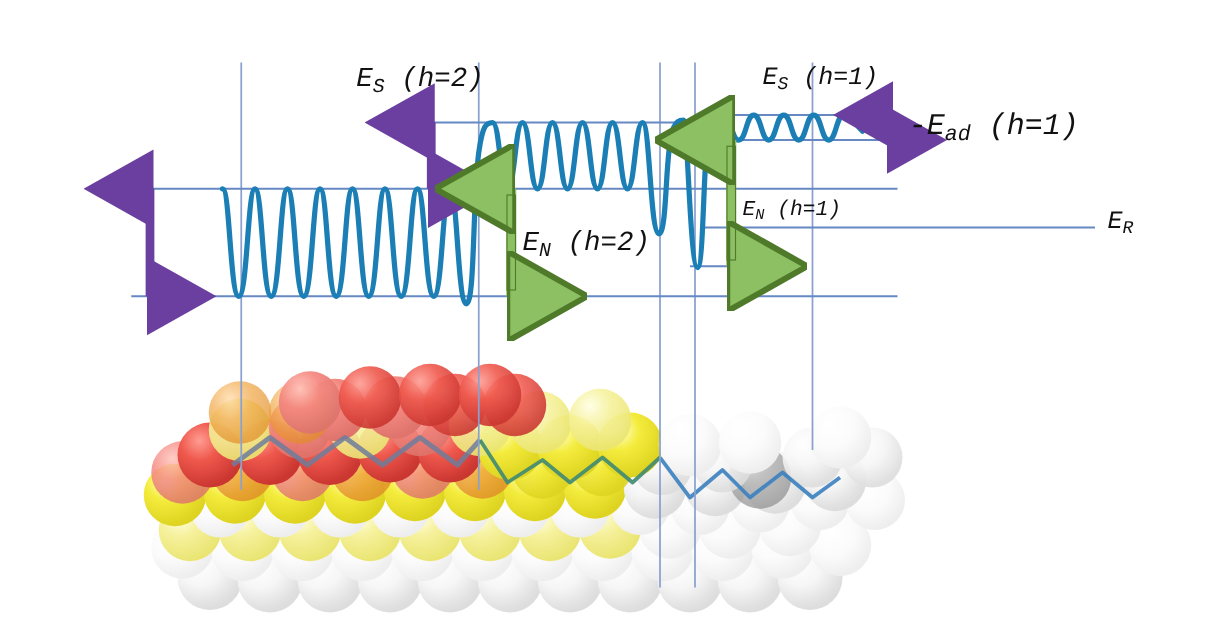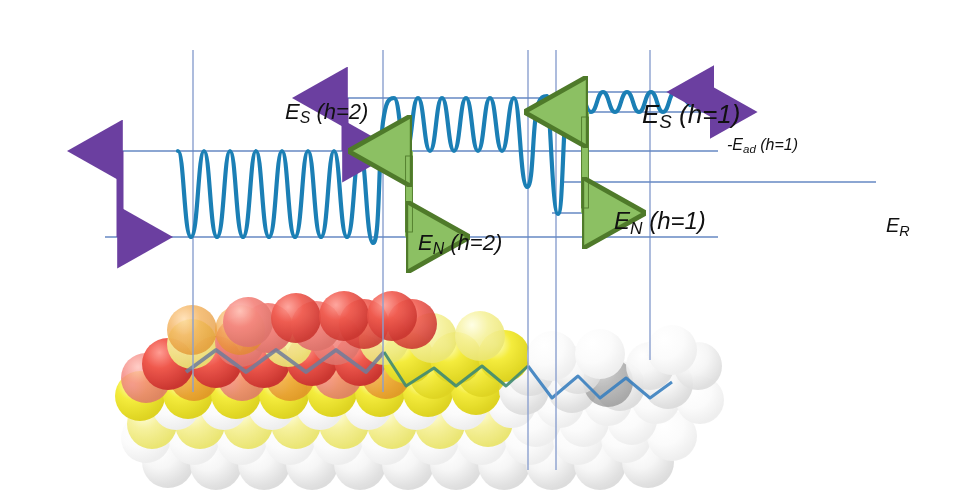--- a/index.html
+++ b/index.html
@@ -1,21 +1,21 @@
 <!DOCTYPE html>
 <html><head>
 <meta charset="utf-8">
 <style>
   html,body{margin:0;padding:0;background:#ffffff;}
   body{width:972px;height:498px;position:relative;overflow:hidden;
        font-family:"Liberation Serif", serif;}
   #stage{position:absolute;left:0;top:0;width:972px;height:498px;}
   svg{display:block;}
   .lbl{position:absolute;font-style:italic;color:#111111;white-space:nowrap;
-       font-family:Liberation Sans, sans-serif;margin-top:48px;}
+       font-family:Liberation Mono, monospace;}
   .lbl .sub{font-size:0.72em;vertical-align:-0.28em;font-style:italic;}
   .lbl .v{font-style:italic;}
 </style>
 </head>
 <body>
 
 <div id="stage">
 
 <svg width="972" height="498" viewBox="0 0 972 498">
   <defs>
@@ -279,36 +279,36 @@
     <rect x="581.6" y="117" width="6.8" height="91" fill="none" stroke="#4f7a2a" stroke-width="0.9"></rect>
   </g>
 </svg>
 
 
 <div class="lbl" style="left:285px; top:51px; font-size:22px;">
   <span class="v">E</span><span class="sub">S</span>
   <span class="v">(h=2)</span>
 </div>
 
-<div class="lbl" style="left:642px; top:51px; font-size:26px;">
+<div class="lbl" style="left:610px; top:51px; font-size:20px;">
   <span class="v">E</span><span class="sub">S</span>
   <span class="v">(h=1)</span>
 </div>
 
 <div class="lbl" style="left:418px; top:182px; font-size:22px;text-align:center;">
   <span class="v">E</span><span class="sub">N</span>
   <span class="v">(h=2)</span>
 </div>
 
-<div class="lbl" style="left:614px; top:159px; font-size:24px;">
+<div class="lbl" style="left:594px; top:159px; font-size:17px;">
   <span class="v">E</span><span class="sub">N</span>
   <span class="v">(h=1)</span>
 </div>
 
-<div class="lbl" style="left:727px; top:88px; font-size:16px;">
+<div class="lbl" style="left:727px; top:88px; font-size:24px;">
   <span class="v">-E</span><span class="sub">ad</span>
   <span class="v">(h=1)</span>
 </div>
 
 
 
 <div class="lbl" style="left:886px; top:166px; font-size:20px;">
   <span class="v">E</span><span class="sub">R</span>
 </div>
 

